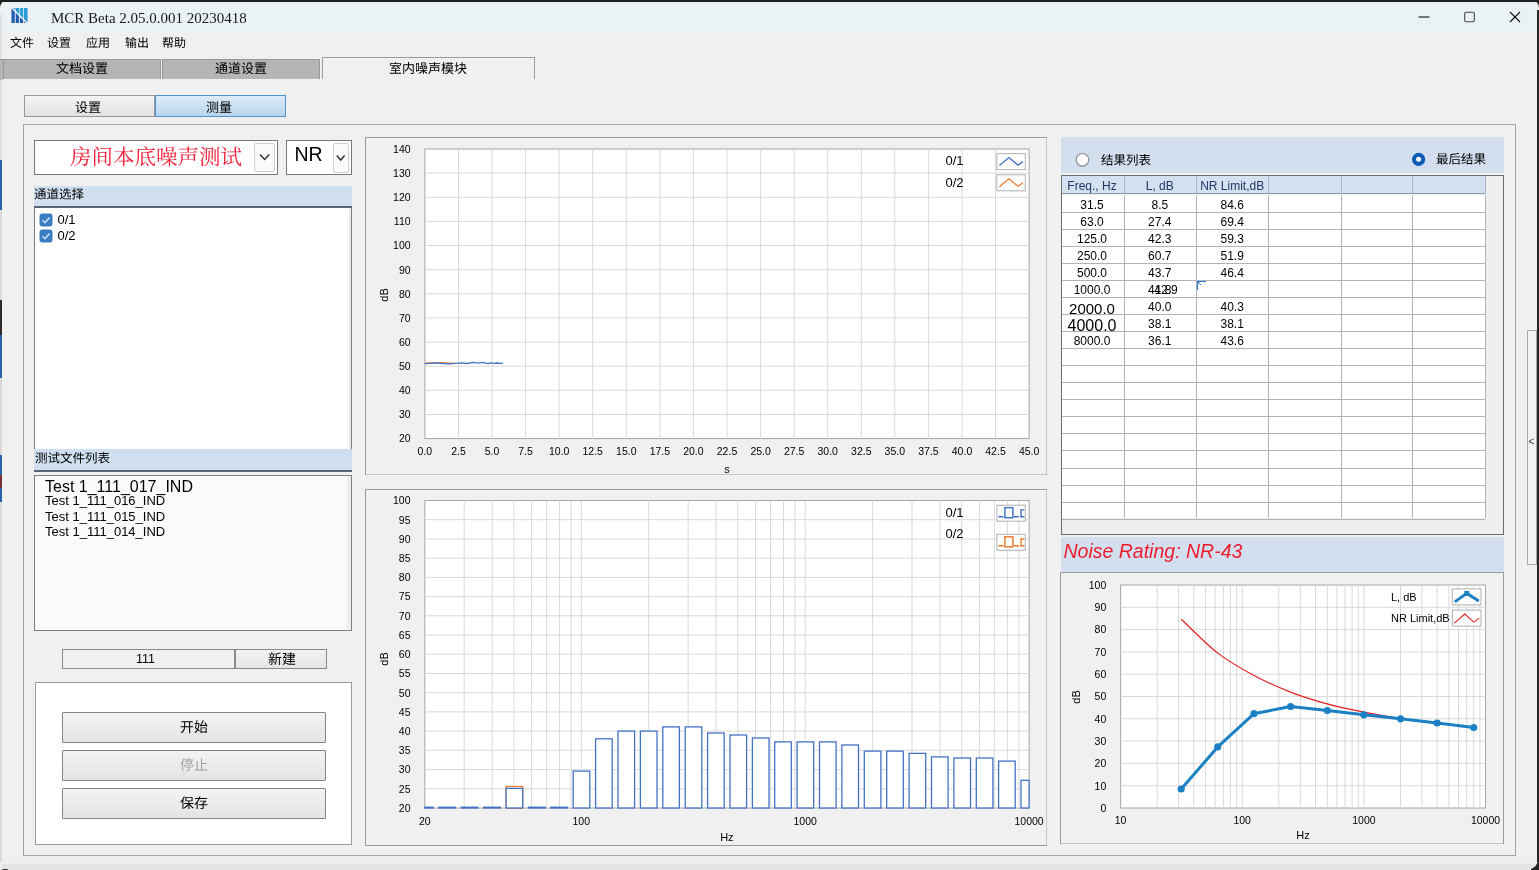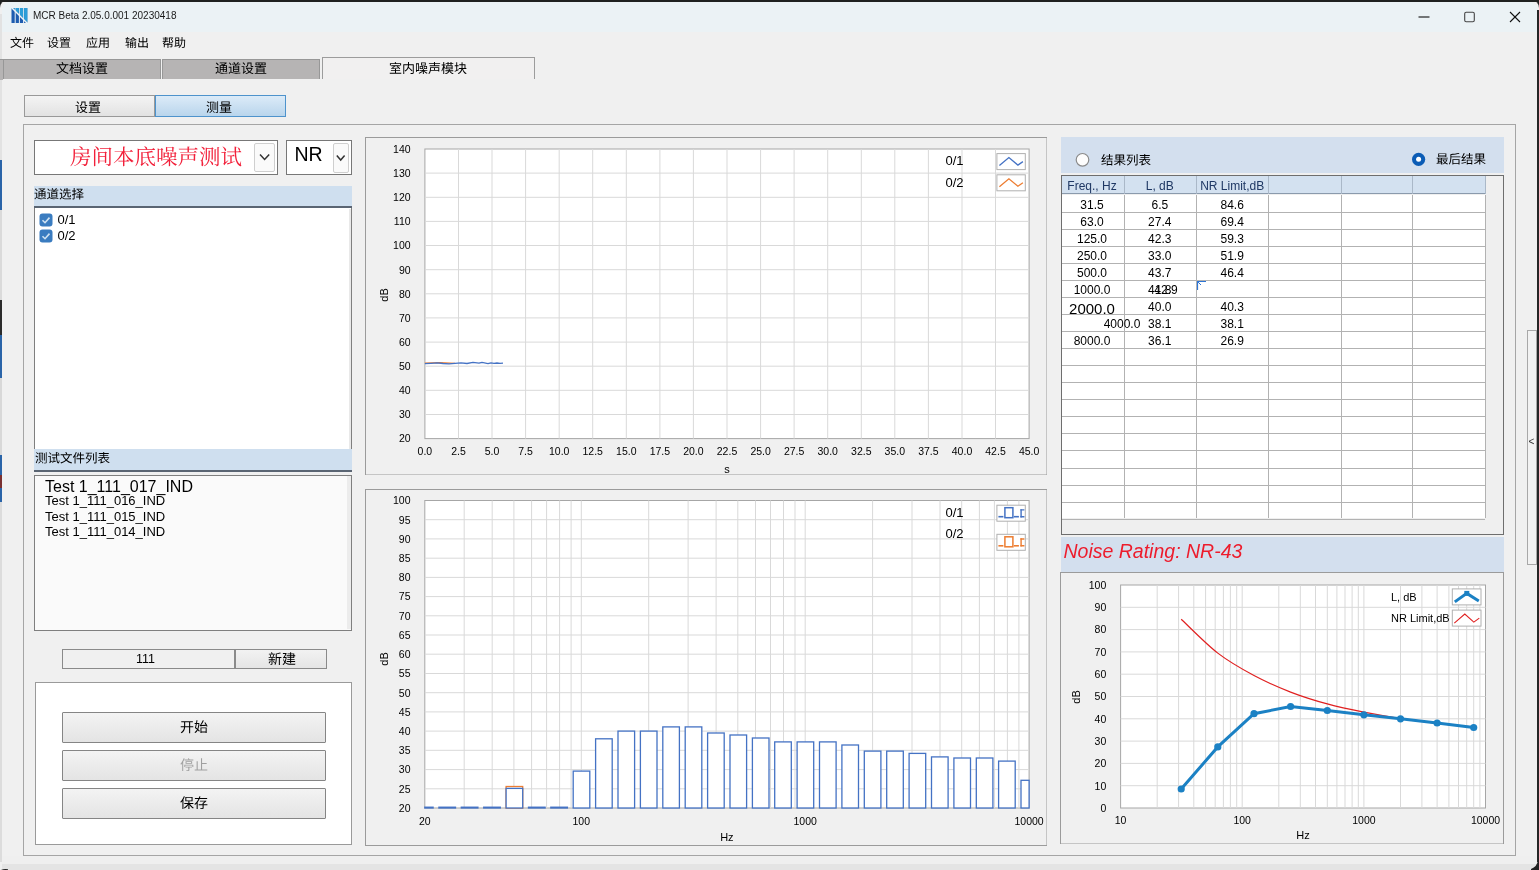--- a/index.html
+++ b/index.html
@@ -89,21 +89,21 @@
       <rect x="13.1" y="1" width="3.2" height="15"></rect>
 </g>
 <g fill="#2b9ed8" clip-path="url(#icu)">
 <rect x="0.5" y="1" width="3.2" height="15"></rect>
       <rect x="4.7" y="1" width="3.2" height="15"></rect>
 <rect x="8.9" y="1" width="3.2" height="15"></rect>
       <rect x="13.1" y="1" width="3.2" height="15"></rect>
 </g>
 <line x1="0" y1="0" x2="17" y2="17" stroke="#eef5f7" stroke-width="1.5"></line>
 </svg>
-<div style="position:absolute;left:33.0px;top:11.1px;font-size:10px;color:#1a1a1a;line-height:1;white-space:nowrap;">MCR Beta 2.05.0.001 20230418</div>
+<div style="position:absolute;left:51px;top:11.1px;font-size:15px;color:#1a1a1a;line-height:1;white-space:nowrap;font-family:Liberation Serif, serif;">MCR Beta 2.05.0.001 20230418</div>
 <svg style="position:absolute;left:1413px;top:7px" width="120" height="20">
 <line x1="5.5" y1="10" x2="16.5" y2="10" stroke="#222" stroke-width="1.2"></line>
 <rect x="51.7" y="5.2" width="9.6" height="9.6" rx="1.5" fill="none" stroke="#444" stroke-width="1.1"></rect>
 <line x1="97" y1="5" x2="107" y2="15" stroke="#111" stroke-width="1.1"></line>
 <line x1="107" y1="5" x2="97" y2="15" stroke="#111" stroke-width="1.1"></line>
 </svg>
 <svg style="position:absolute;left:9.7px;top:34.8px;overflow:visible" width="26" height="16">
     <g fill="#000" transform="translate(0,12.0)">
       <use href="#q0" transform="translate(0.0,0) scale(0.01200,-0.01200)"></use>
       <use href="#q1" transform="translate(12.0,0) scale(0.01200,-0.01200)"></use>
@@ -509,46 +509,46 @@
 <div style="position:absolute;left:1061.5px;top:484.5px;width:423.0px;height:1.0px;background:#b2b2b2;"></div>
 <div style="position:absolute;left:1061.5px;top:501.6px;width:423.0px;height:1.0px;background:#b2b2b2;"></div>
 <div style="position:absolute;left:1061.5px;top:518.6px;width:423.0px;height:1.0px;background:#b2b2b2;"></div>
 <div style="position:absolute;left:1123.5px;top:194.5px;width:1.0px;height:323.0px;background:#b2b2b2;"></div>
 <div style="position:absolute;left:1196.0px;top:194.5px;width:1.0px;height:323.0px;background:#b2b2b2;"></div>
 <div style="position:absolute;left:1268.3px;top:194.5px;width:1.0px;height:323.0px;background:#b2b2b2;"></div>
 <div style="position:absolute;left:1340.7px;top:194.5px;width:1.0px;height:323.0px;background:#b2b2b2;"></div>
 <div style="position:absolute;left:1412.1px;top:194.5px;width:1.0px;height:323.0px;background:#b2b2b2;"></div>
 <div style="position:absolute;left:1484.5px;top:194.5px;width:1.0px;height:323.0px;background:#b2b2b2;"></div>
 <div style="position:absolute;left:1092.0px;transform:translateX(-50%);top:198.7px;font-size:12.0px;color:#000;line-height:1;white-space:nowrap;">31.5</div>
-<div style="position:absolute;left:1159.8px;transform:translateX(-50%);top:198.7px;font-size:12.0px;color:#000;line-height:1;white-space:nowrap;">6.5</div>
+<div style="position:absolute;left:1159.8px;transform:translateX(-50%);top:198.7px;font-size:12.0px;color:#000;line-height:1;white-space:nowrap;">8.5</div>
 <div style="position:absolute;left:1232.2px;transform:translateX(-50%);top:198.7px;font-size:12.0px;color:#000;line-height:1;white-space:nowrap;">84.6</div>
 <div style="position:absolute;left:1092.0px;transform:translateX(-50%);top:215.8px;font-size:12.0px;color:#000;line-height:1;white-space:nowrap;">63.0</div>
 <div style="position:absolute;left:1159.8px;transform:translateX(-50%);top:215.8px;font-size:12.0px;color:#000;line-height:1;white-space:nowrap;">27.4</div>
 <div style="position:absolute;left:1232.2px;transform:translateX(-50%);top:215.8px;font-size:12.0px;color:#000;line-height:1;white-space:nowrap;">69.4</div>
 <div style="position:absolute;left:1092.0px;transform:translateX(-50%);top:232.8px;font-size:12.0px;color:#000;line-height:1;white-space:nowrap;">125.0</div>
 <div style="position:absolute;left:1159.8px;transform:translateX(-50%);top:232.8px;font-size:12.0px;color:#000;line-height:1;white-space:nowrap;">42.3</div>
 <div style="position:absolute;left:1232.2px;transform:translateX(-50%);top:232.8px;font-size:12.0px;color:#000;line-height:1;white-space:nowrap;">59.3</div>
 <div style="position:absolute;left:1092.0px;transform:translateX(-50%);top:249.9px;font-size:12.0px;color:#000;line-height:1;white-space:nowrap;">250.0</div>
-<div style="position:absolute;left:1159.8px;transform:translateX(-50%);top:249.9px;font-size:12.0px;color:#000;line-height:1;white-space:nowrap;">33.0</div>
+<div style="position:absolute;left:1159.8px;transform:translateX(-50%);top:249.9px;font-size:12.0px;color:#000;line-height:1;white-space:nowrap;">60.7</div>
 <div style="position:absolute;left:1232.2px;transform:translateX(-50%);top:249.9px;font-size:12.0px;color:#000;line-height:1;white-space:nowrap;">51.9</div>
 <div style="position:absolute;left:1092.0px;transform:translateX(-50%);top:266.9px;font-size:12.0px;color:#000;line-height:1;white-space:nowrap;">500.0</div>
 <div style="position:absolute;left:1159.8px;transform:translateX(-50%);top:266.9px;font-size:12.0px;color:#000;line-height:1;white-space:nowrap;">43.7</div>
 <div style="position:absolute;left:1232.2px;transform:translateX(-50%);top:266.9px;font-size:12.0px;color:#000;line-height:1;white-space:nowrap;">46.4</div>
 <div style="position:absolute;left:1092.0px;transform:translateX(-50%);top:284.0px;font-size:12.0px;color:#000;line-height:1;white-space:nowrap;">1000.0</div>
 <div style="position:absolute;left:1159.8px;transform:translateX(-50%);top:284.0px;font-size:12.0px;color:#000;line-height:1;white-space:nowrap;">41.8</div>
 <div style="position:absolute;left:1166px;transform:translateX(-50%);top:284.0px;font-size:12.0px;color:#000;line-height:1;white-space:nowrap;">42.9</div>
 <div style="position:absolute;left:1092.0px;transform:translateX(-50%);top:301.1px;font-size:15px;color:#000;line-height:1;white-space:nowrap;">2000.0</div>
 <div style="position:absolute;left:1159.8px;transform:translateX(-50%);top:301.1px;font-size:12.0px;color:#000;line-height:1;white-space:nowrap;">40.0</div>
 <div style="position:absolute;left:1232.2px;transform:translateX(-50%);top:301.1px;font-size:12.0px;color:#000;line-height:1;white-space:nowrap;">40.3</div>
-<div style="position:absolute;left:1092.0px;transform:translateX(-50%);top:318.1px;font-size:12.0px;color:#000;line-height:1;white-space:nowrap;margin-left:30px;">4000.0</div>
+<div style="position:absolute;left:1092.0px;transform:translateX(-50%);top:318.1px;font-size:16px;color:#000;line-height:1;white-space:nowrap;">4000.0</div>
 <div style="position:absolute;left:1159.8px;transform:translateX(-50%);top:318.1px;font-size:12.0px;color:#000;line-height:1;white-space:nowrap;">38.1</div>
 <div style="position:absolute;left:1232.2px;transform:translateX(-50%);top:318.1px;font-size:12.0px;color:#000;line-height:1;white-space:nowrap;">38.1</div>
 <div style="position:absolute;left:1092.0px;transform:translateX(-50%);top:335.2px;font-size:12.0px;color:#000;line-height:1;white-space:nowrap;">8000.0</div>
 <div style="position:absolute;left:1159.8px;transform:translateX(-50%);top:335.2px;font-size:12.0px;color:#000;line-height:1;white-space:nowrap;">36.1</div>
-<div style="position:absolute;left:1232.2px;transform:translateX(-50%);top:335.2px;font-size:12.0px;color:#000;line-height:1;white-space:nowrap;">26.9</div>
+<div style="position:absolute;left:1232.2px;transform:translateX(-50%);top:335.2px;font-size:12.0px;color:#000;line-height:1;white-space:nowrap;">43.6</div>
 <svg style="position:absolute;left:1197.0px;top:280.8px" width="10" height="10">
     <path d="M0.5 9 L0.5 0.5 L9 0.5" fill="none" stroke="#2e75d4" stroke-width="1.2"></path>
     <path d="M0.5 0.5 L4 4" stroke="#2e75d4" stroke-width="1"></path>
   </svg>
 <div style="position:absolute;left:1485.5px;top:176.4px;width:17.2px;height:357.8px;background:#efefef;"></div>
 <div style="position:absolute;left:1060.5px;top:536.8px;width:443.2px;height:35.5px;background:#d3dfee;"></div>
 <div style="position:absolute;left:1063.5px;top:541.8px;font-size:19.5px;color:#ed1c2c;line-height:1;white-space:nowrap;font-style:italic;">Noise Rating: NR-43</div>
 <svg style="position:absolute;left:1060.0px;top:571.5px" width="444" height="272">
     <rect x="0.5" y="0.5" width="443.0" height="271.5" fill="#f0f0f0" stroke="#9b9b9b"></rect>
     <rect x="60.6" y="13.0" width="364.9" height="223.0" fill="#fff" stroke="#a6a6a6"></rect>

